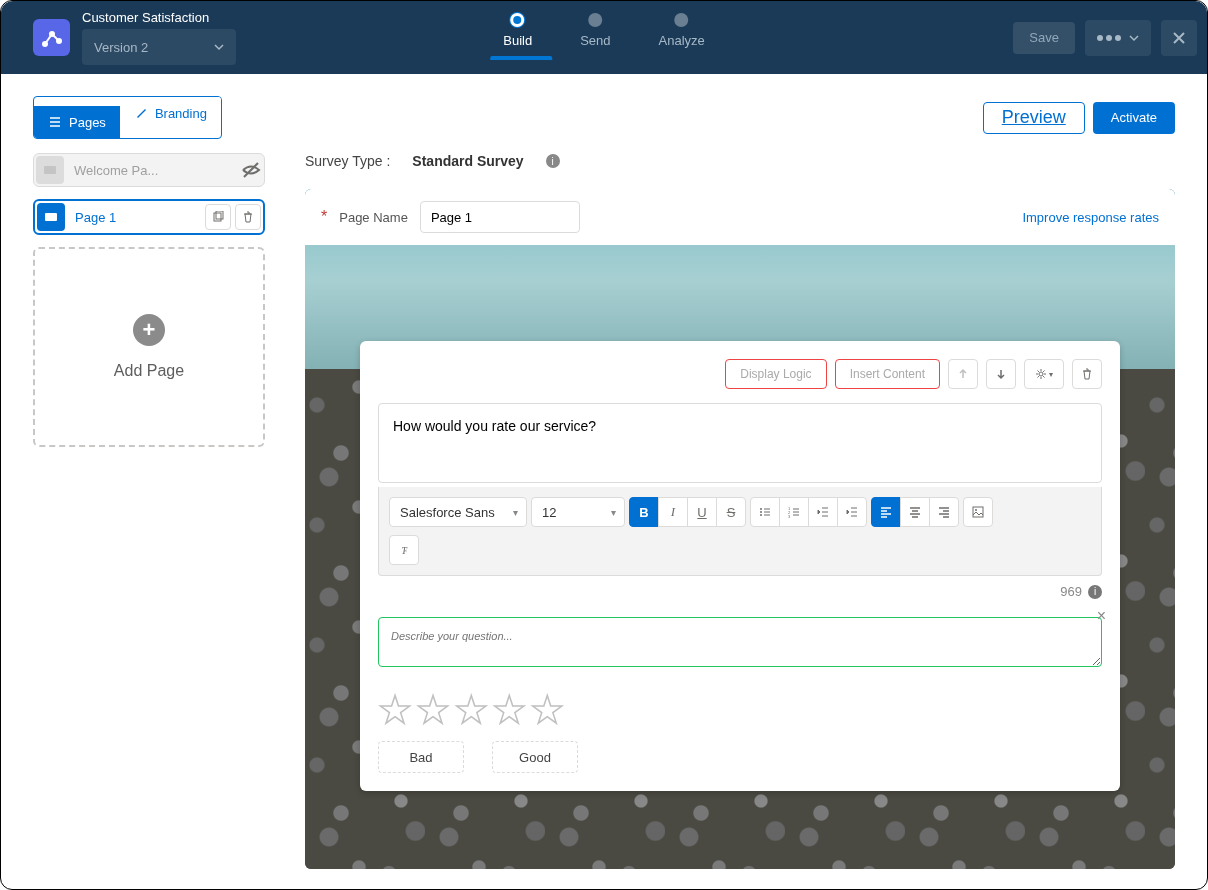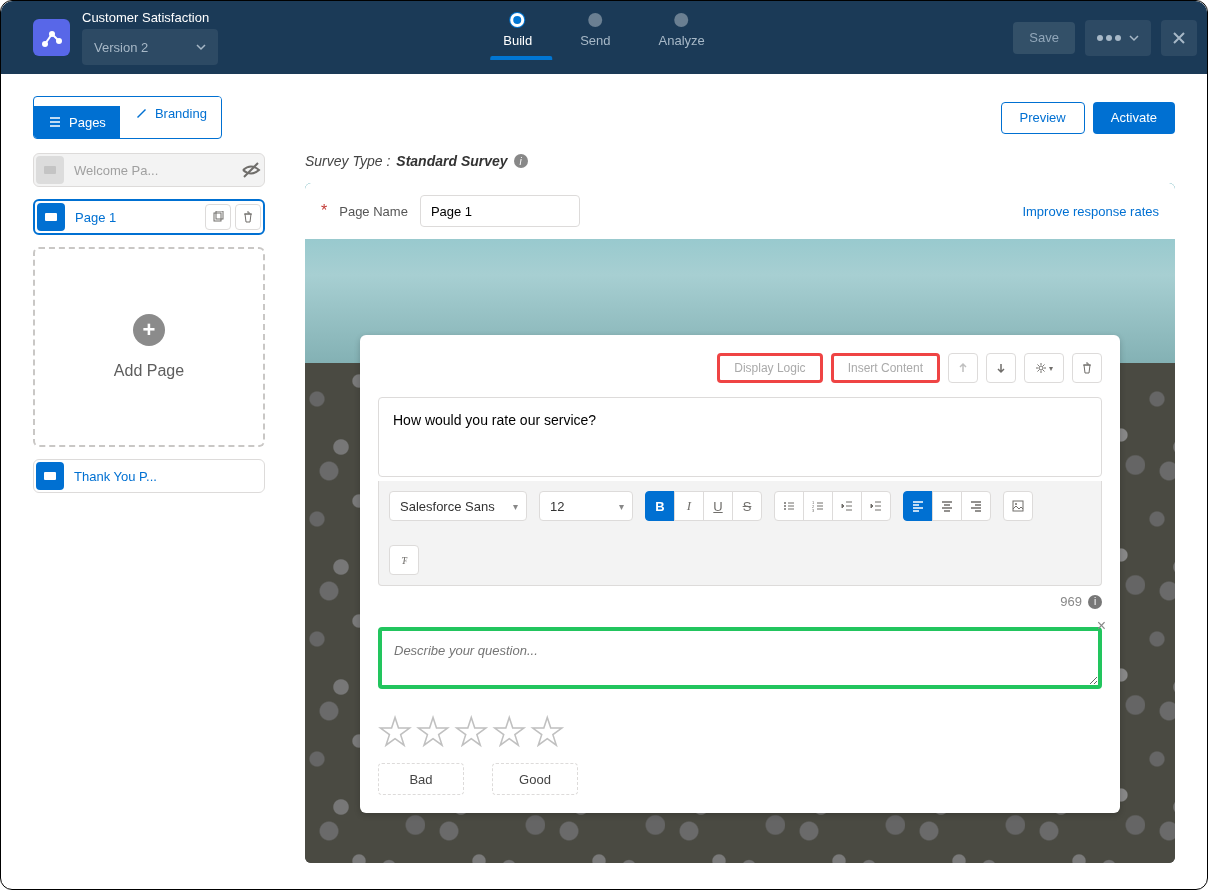--- a/index.html
+++ b/index.html
@@ -3,21 +3,21 @@
 <meta charset="utf-8">
 <style>
 * { box-sizing: border-box; margin: 0; padding: 0; font-family: -apple-system, BlinkMacSystemFont, "Segoe UI", Arial, sans-serif; }
 body { background: #fff; width: 1208px; height: 890px; overflow: hidden; border-radius: 12px; border: 1px solid #000;}
 
 .header { height: 73px; background: #1b3a57; display: flex; align-items: center; padding: 0 10px; position: relative; border-radius: 12px 12px 0 0;}
 .app-icon-box { width: 37px; height: 37px; background: #5867e8; border-radius: 6px; margin-left: 22px; display: flex; align-items: center; justify-content: center; }
 .app-icon-box svg { width: 24px; height: 24px; }
 .header-left { margin-left: 12px;}
 .app-title { color: #fff; font-size: 13px; font-weight: 400; }
-.version-select { margin-top: 4px; width: 136px; height: 36px; background: #2d4a64; border-radius: 4px; display: flex; align-items: center; padding: 0 12px; justify-content: space-between; color: #a7b8c7; font-size: 13px; cursor: pointer; }
+.version-select { margin-top: 4px; width: 154px; height: 36px; background: #2d4a64; border-radius: 4px; display: flex; align-items: center; padding: 0 12px; justify-content: space-between; color: #a7b8c7; font-size: 13px; cursor: pointer; }
 .version-select svg { width: 10px; height: 10px; fill: #2d4a64; stroke:#a7b8c7;}
 
 .tabs-center { position: absolute; left: 50%; transform: translateX(-50%); display: flex; gap: 48px; top: 12px; }
 .tab-step { display: flex; flex-direction: column; align-items: center; gap: 6px; cursor: pointer; }
 .tab-dot { width: 14px; height: 14px; border-radius: 50%; background: #6a7f92;}
 .tab-dot.active { background: #0176d3; border: 3px solid #fff; box-shadow: 0 0 0 1px #0176d3; }
 .tab-label { font-size: 13px; color: #a7b8c7; }
 .tab-label.active { color: #fff; }
 .tab-underline { position: absolute; bottom: -12px; left: -13px; width: 62px; height: 4px; background: #0176d3; border-radius: 2px 2px 0 0;}
 
@@ -27,42 +27,42 @@
 .btn-icon-grey .dots { display: flex; gap: 3px; }
 .btn-icon-grey .dots span { width: 6px; height: 6px; border-radius: 50%; background: #a7b8c7; display: block;}
 .btn-close { width: 36px; height: 36px; background: #2d4a64; border-radius: 4px; display: flex; align-items: center; justify-content: center; cursor: pointer; color:#a7b8c7; font-size: 16px;}
 
 .toolbar-row { display: flex; align-items: center; padding: 22px 32px 14px 32px; }
 .tab-btns { display: flex; border-radius: 4px; overflow: hidden; border: 1px solid #0070d2;}
 .tab-btn { height: 32px; padding: 0 14px; display: flex; align-items: center; gap: 7px; font-size: 13px; cursor: pointer; background:#fff; color:#0070d2;}
 .tab-btn.active { background: #0070d2; color: #fff; margin-top: 9px; }
 .tab-btn svg { width:14px; height:14px; }
 .spacer { flex: 1; }
-.btn-outline { height: 32px; padding: 0 18px; border: 1px solid #0070d2; color: #0070d2; background: #fff; border-radius: 4px; font-size: 13px; margin-right: 8px; cursor: pointer;}
+.btn-outline { height: 32px; padding: 0 18px; border: 1px solid #0070d2; color: #0070d2; background: #fff; border-radius: 4px; font-size: 18px; margin-right: 8px; cursor: pointer; text-decoration: underline;}
 .btn-primary { height: 32px; padding: 0 18px; background: #0070d2; color: #fff; border: none; border-radius: 4px; font-size: 13px; cursor: pointer;}
 
 .body-row { display: flex; padding: 0 32px 0 32px; gap: 40px; }
 .sidebar { width: 232px; }
 .page-card { border: 1px solid #dddbda; border-radius: 6px; background: #fff; padding: 2px; display: flex; align-items: center; margin-bottom: 12px; position: relative;}
 .page-card.active { border: 2px solid #0070d2; }
 .page-card.dim { background:#f3f3f3;}
 .page-icon { width: 28px; height: 28px; border-radius: 4px; display: flex; align-items: center; justify-content: center; margin-right: 10px;}
 .page-icon.grey { background: #dcdcdc; color:#b5b5b5;}
 .page-icon.blue { background: #0070d2; color: #fff; }
 .page-label { font-size: 13px; color: #0070d2; white-space: nowrap; overflow: hidden; text-overflow: ellipsis; flex:1;}
 .page-label.dim{ color:#a0a0a0;}
 .page-actions { display: flex; gap: 4px; }
 .icon-btn-sm { width: 26px; height: 26px; border: 1px solid #dddbda; border-radius: 4px; display: flex; align-items: center; justify-content: center; cursor: pointer; color:#706e6b; font-size:12px;}
 .eye-off { margin-left: auto; color:#706e6b; }
 .add-page { border: 2px dashed #c9c7c5; border-radius: 6px; height: 200px; display: flex; flex-direction: column; align-items: center; justify-content: center; gap: 16px; margin-bottom: 12px; cursor: pointer;}
 .add-circle { width: 32px; height: 32px; border-radius: 50%; background: #8b8b8b; color: #fff; display: flex; align-items: center; justify-content: center; font-size: 22px; font-weight:bold;}
 .add-page-label { font-size: 16px; color: #5e5e5e; }
 
 .main-area { flex: 1; }
-.survey-type-row { font-size: 14px; color: #444; margin-bottom: 14px; display:flex; align-items:center; gap:6px;font-style:italic;}
+.survey-type-row { font-size: 14px; color: #444; margin-bottom: 20px; display:flex; align-items:center; gap:22px;}
 .survey-type-bold { font-weight: 700; color:#333;}
 .info-circle { width:14px; height:14px; border-radius:50%; background:#888; color:#fff; font-size:10px; display:inline-flex; align-items:center; justify-content:center;}
 
 .editor-shell { background: linear-gradient(to bottom, #84bdc2 0, #84bdc2 50px, #4a6e6e 50px, #555 100%); border-radius: 6px; padding: 0; min-height: 680px; position:relative; overflow:hidden;}
 .editor-bg-top{position:absolute; inset:0; height:230px; background: linear-gradient(to bottom, #82c1c8, #a7cfd2 40%, #6fa0a3);} 
 .editor-bg-bot{position:absolute; top:180px;left:0;right:0;bottom:0;
   background-image:
     radial-gradient(circle at 10% 30%, #666 5%, transparent 6%),
     radial-gradient(circle at 30% 70%, #777 6%, transparent 7%),
     radial-gradient(circle at 55% 45%, #5a5a5a 5%, transparent 6%),
@@ -73,27 +73,27 @@
     radial-gradient(circle at 45% 15%, #7a7a7a 5%, transparent 6%);
   background-size: 120px 120px; background-color:#4a4a42;}
 .editor-header { background: #fff; padding: 12px 16px; display: flex; align-items: center; gap: 12px; border-radius: 6px 6px 0 0; position:relative; z-index:2;}
 .req-star { color: #c23934; }
 .pagename-label { font-size: 13px; color: #555; }
 .pagename-input { height: 32px; border: 1px solid #dddbda; border-radius: 4px; padding: 0 10px; font-size: 13px; width: 160px; }
 .improve-link { margin-left: auto; color: #0070d2; font-size: 13px; cursor: pointer; }
 
 .question-card { background: #fff; margin: 96px 55px 0 55px; border-radius: 6px; padding: 18px; position: relative; z-index:2; box-shadow: 0 2px 6px rgba(0,0,0,.2);}
 .q-toolbar-top { display: flex; justify-content: flex-end; gap: 8px; margin-bottom: 14px; }
-.pill-btn { height: 30px; padding: 0 14px; border: 3px solid #ef4444; border-radius: 4px; background: #fff; font-size: 12px; color: #aaa; cursor: pointer;}
+.pill-btn { height: 30px; padding: 0 14px; border: 1px solid #ef4444; border-radius: 4px; background: #fff; font-size: 12px; color: #aaa; cursor: pointer;}
 .sq-btn { width: 30px; height: 30px; border: 1px solid #dddbda; border-radius: 4px; background: #fff; display: flex; align-items: center; justify-content: center; cursor: pointer; color:#706e6b; font-size:12px;}
 .sq-btn.wide{width:40px;}
 
 .question-input { width: 100%; border: 1px solid #dddbda; border-radius: 4px; padding: 14px; font-size: 14px; min-height: 80px; resize: none; font-family:inherit;}
 
-.rtf-bar { border: 1px solid #dddbda; border-top:none; border-radius: 0 0 4px 4px; background: #f3f3f3; padding: 10px; display: flex; flex-wrap: wrap; gap: 12px; align-items:center;}
+.rtf-bar { border: 1px solid #dddbda; border-top:none; border-radius: 0 0 4px 4px; background: #f3f3f3; padding: 10px; display: flex; flex-wrap: wrap; gap: 4px; align-items:center;}
 .rtf-select { height: 30px; border: 1px solid #dddbda; background: #fff; border-radius: 4px; padding: 0 26px 0 10px; font-size: 13px; color:#333; display:flex; align-items:center; position:relative; cursor:pointer;}
 .rtf-select::after{content:"▾"; position:absolute; right:8px; color:#888; font-size:10px;}
 .rtf-select.font{width:138px;}
 .rtf-select.size{width:94px;}
 .rtf-btn { width: 30px; height: 30px; border: 1px solid #dddbda; background: #fff; border-radius: 4px; display: flex; align-items: center; justify-content: center; font-size: 13px; color:#706e6b; cursor: pointer;}
 .rtf-btn.active { background: #0070d2; color: #fff; border-color:#0070d2;}
 .rtf-group { display: flex; }
 .rtf-group .rtf-btn { border-radius: 0; margin-left:-1px;}
 .rtf-group .rtf-btn:first-child { border-radius: 4px 0 0 4px; margin-left:0;}
 .rtf-group .rtf-btn:last-child { border-radius: 0 4px 4px 0;}
@@ -101,21 +101,21 @@
 .rtf-i{font-style:italic; font-family:Georgia,serif;}
 .rtf-u{text-decoration:underline;}
 .rtf-s{text-decoration:line-through;}
 .rtf-sub{font-size:10px; position:relative;}
 .rtf-sub::after{content:"×"; font-size:7px; position:absolute; bottom:1px; right:-1px;}
 
 .char-count { text-align: right; font-size: 13px; color: #888; margin-top: 8px; display:flex; justify-content:flex-end; align-items:center; gap:6px;}
 .char-count .info-circle{background:#777;}
 
 .describe-wrap{position:relative; margin-top:18px;}
-.describe-input { width: 100%; border: 4px solid #22c55e; border-radius: 4px; padding: 12px; font-size: 13px; min-height: 50px; resize: vertical; font-family:inherit; font-style:italic; color:#888;}
+.describe-input { width: 100%; border: 1px solid #22c55e; border-radius: 4px; padding: 12px; font-size: 11px; min-height: 50px; resize: vertical; font-family:inherit; font-style:italic; color:#888;}
 .describe-close{position:absolute; right:-4px; top:-10px; color:#888; font-size:16px; cursor:pointer;}
 
 .star-row { display: flex; gap: 4px; margin-top: 20px; }
 .star { font-size: 38px; color:transparent; -webkit-text-stroke:1.5px #c0c0c0; cursor: pointer; line-height:1;}
 .rating-labels { display: flex; gap: 28px; margin-top: 12px; }
 .rating-label-box { border: 1px dashed #dddbda; border-radius: 4px; height: 32px; width: 86px; display: flex; align-items: center; justify-content: center; font-size: 13px; color: #444;}
 
 svg{display:block;}
 </style>
 </head>
@@ -231,28 +231,20 @@
             </svg>
         </div>
       </div>
     </div>
 
     <div class="add-page">
       <div class="add-circle">+</div>
       <div class="add-page-label">Add Page</div>
     </div>
 
-    <div class="page-card">
-      <div class="page-icon blue">
-        <svg width="14" height="14" viewBox="0 0 14 14">
-            <rect x="1" y="3" width="12" height="8" rx="1" fill="#fff"></rect>
-          </svg>
-      </div>
-      <div class="page-label">Thank You P...</div>
-    </div>
   </div>
 
   <div class="main-area">
     <div class="survey-type-row">
       <span>Survey Type : </span>
       <span class="survey-type-bold">Standard Survey</span>
       <span class="info-circle">i</span>
     </div>
 
     <div class="editor-shell">

